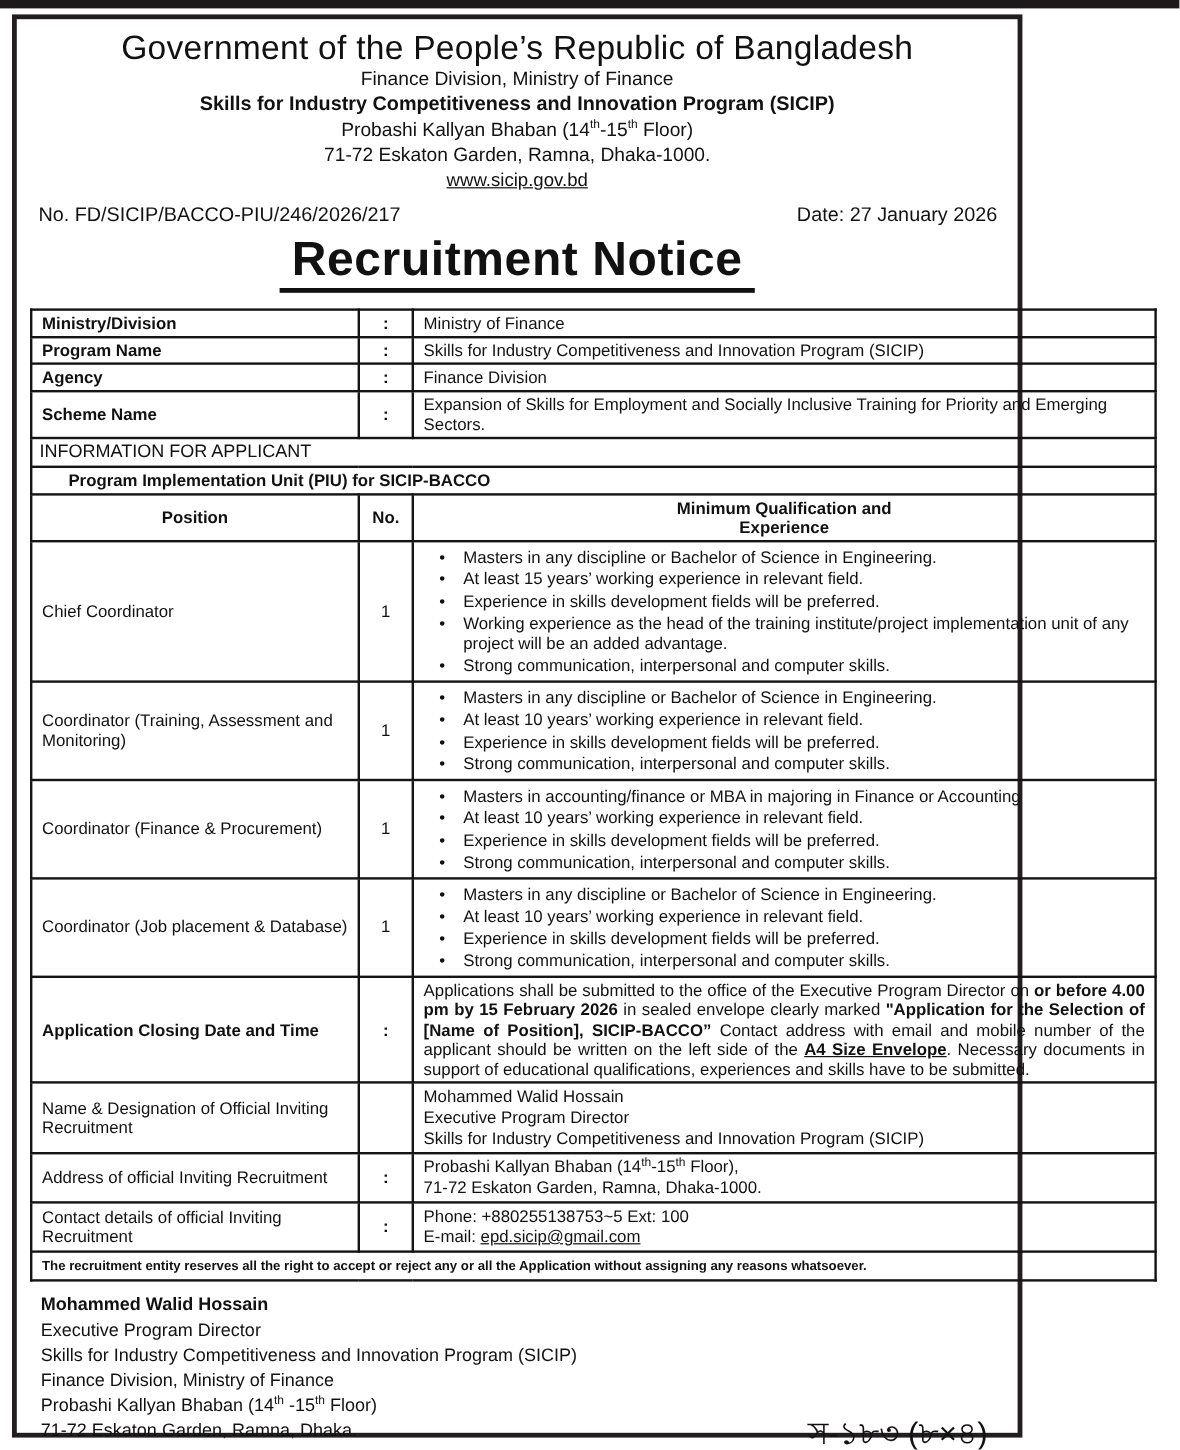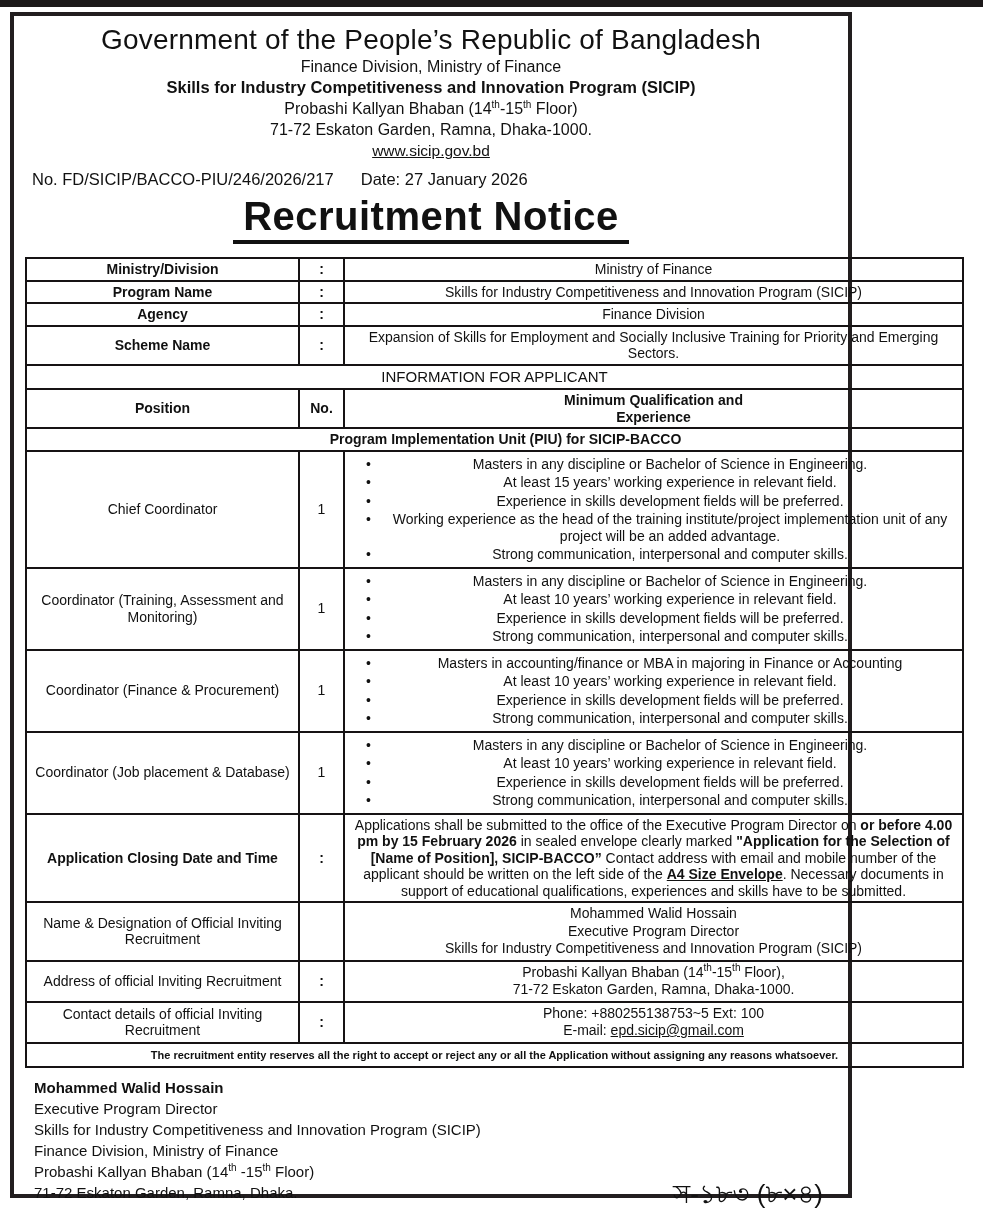--- a/index.html
+++ b/index.html
@@ -15,33 +15,33 @@
   }
   
   .hdr{text-align:center;}
   .hdr-gov{font-size:28px;font-weight:400;line-height:33px;margin-top:3px;letter-spacing:.2px;}
   .hdr-line{font-size:16px;line-height:21px;}
   .hdr-line.bold{font-weight:bold;font-size:16.5px;}
   .hdr-site{font-size:15.5px;line-height:21px;}
   .hdr-site a, .link{color:#111;text-decoration:underline;cursor:pointer;}
   sup{font-size:10px;line-height:0;vertical-align:super;}
   
-  .ref-row{display:flex;justify-content:flex-start;font-size:16.5px;margin-top:9px;padding:0 6px 0 7px;gap:27px;}
+  .ref-row{display:flex;justify-content:space-between;font-size:16.5px;margin-top:9px;padding:0 6px 0 7px;gap:27px;}
   
   .title-wrap{text-align:center;margin-top:5px;}
   .title{
     display:inline-block;font-size:40px;font-weight:bold;letter-spacing:.5px;
     border-bottom:4px solid #111;padding:0 10px 2px 10px;line-height:44px;
   }
   
   table.main{
     border-collapse:collapse;width:939px;margin:13px auto 0 auto;
     font-size:14px;table-layout:fixed;
   }
-  table.main td{border:2px solid #161314;padding:2px 8px;vertical-align:middle;line-height:16.5px;text-align:center;}
+  table.main td{border:2px solid #161314;padding:2px 8px;vertical-align:middle;line-height:16.5px;}
   td.lbl{font-weight:bold;}
   td.colon{text-align:center;font-weight:bold;}
   td.cnt{text-align:center;}
   .section-hd{font-weight:normal;font-size:15px;padding:3px 6px !important;}
   .col-hd{font-weight:bold;text-align:center;}
   .unit-hd{font-weight:bold;padding-left:30px !important;}
   ul.bullets{margin:2px 0;padding:0;list-style:none;}
   ul.bullets li{position:relative;padding-left:33px;margin:2px 0;line-height:16.5px;}
   ul.bullets li::before{content:"•";position:absolute;left:13px;top:0;}
   .just{text-align:justify;line-height:17px;margin-top:28px;}
@@ -106,29 +106,29 @@
       </tr>
       <tr>
         <td class="lbl">Scheme Name</td>
         <td class="colon">:</td>
         <td>Expansion of Skills for Employment and Socially Inclusive Training for Priority and Emerging Sectors.</td>
       </tr>
       <tr>
         <td colspan="3" class="section-hd">INFORMATION FOR APPLICANT</td>
       </tr>
       <tr>
+        <td colspan="3" class="unit-hd">Program Implementation Unit (PIU) for SICIP-BACCO</td>
+      </tr>
+      <tr>
         <td class="col-hd">Position</td>
         <td class="col-hd">No.</td>
         <td class="col-hd">
           <div>Minimum Qualification and</div>
           <div>Experience</div>
         </td>
-      </tr>
-      <tr>
-        <td colspan="3" class="unit-hd">Program Implementation Unit (PIU) for SICIP-BACCO</td>
       </tr>
 
       <tr>
         <td>Chief Coordinator</td>
         <td class="cnt">1</td>
         <td class="vtop">
             <ul class="bullets">
               <li>Masters in any discipline or Bachelor of Science in Engineering.</li>
               <li>At least 15 years’ working experience in relevant field.</li>
               <li>Experience in skills development fields will be preferred.</li>

